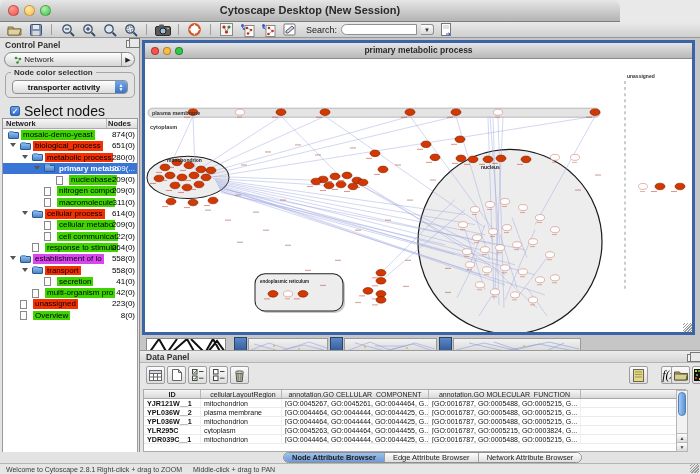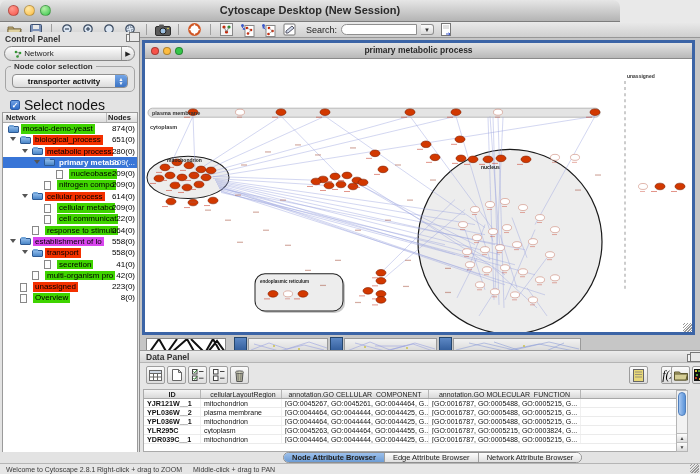--- a/index.html
+++ b/index.html
@@ -22,21 +22,21 @@
     display:flex; align-items:center; padding-left:6px; gap:4px; }
   .tbtn { height:14px; width:17px; display:flex; align-items:center; justify-content:center; }
   .tsep { width:1px; height:11px; background:#9f9f9f; margin:0 3px; }
   .search-label { font-size:9px; color:#222; margin-left:4px; }
   .search-box { width:76px; height:11px; border:1px solid #8f8f8f; border-radius:6px 0 0 6px;
     background:#fff; font-size:8px; padding:0 3px; font-family:"Liberation Sans",sans-serif; }
   .search-drop { width:13px; height:11px; border:1px solid #8f8f8f; border-left:none; border-radius:0 3px 3px 0;
     background:linear-gradient(#fdfdfd,#d9d9d9); font-size:6px; color:#333; text-align:center; line-height:11px; }
 
   
-  .control-panel { position:absolute; left:0; top:32px; width:140px; height:425px;
+  .control-panel { position:absolute; left:0; top:38px; width:140px; height:425px;
     background:#e3e3e3; border-right:1px solid #8f8f8f;padding-left:44px; }
   .cp-header { position:absolute; left:0; top:0; width:100%; height:12px; }
   .cp-title { font-size:8.5px; font-weight:bold; color:#333; padding:2px 0 0 5px; }
   .float-ico { position:absolute; right:4px; top:2px; width:9px; height:8px; border:1px solid #777; background:#f4f4f4; }
   .float-ico:before { content:""; position:absolute; left:2px; top:-3px; width:9px; height:8px; border:1px solid #777; background:#e8e8e8; }
 
   .cp-tabs { position:absolute; left:4px; top:14px; width:131px; height:15px; display:flex;
     border:1px solid #858585; border-radius:8px; background:linear-gradient(#fefefe,#d6d6d6); overflow:hidden; }
   .cp-tab { flex:1; font-size:8px; color:#222; text-align:center; line-height:14px; display:flex; align-items:center; justify-content:center; gap:2px; }
   .cp-tab.sel { background:linear-gradient(#b9d2f2,#7fa9de); font-weight:bold;margin-top:18px; }
@@ -316,20 +316,25 @@
         </div>
         <div class="tree-row">
           <span class="pico" style="left: 53px;"></span>
           <span class="tlab" style="left: 66px; background: rgb(63, 212, 0);">nucleobase-</span>
           <span class="tcount">209(0)</span>
         </div>
         <div class="tree-row">
           <span class="pico" style="left: 41px;"></span>
           <span class="tlab" style="left: 54px; background: rgb(63, 212, 0);">nitrogen compo</span>
           <span class="tcount">209(0)</span>
+        </div>
+        <div class="tree-row">
+          <span class="pico" style="left: 41px;"></span>
+          <span class="tlab" style="left: 54px; background: rgb(63, 212, 0);">macromolecule</span>
+          <span class="tcount">311(0)</span>
         </div>
         <div class="tree-row">
           <span class="tri" style="left: 19px;"></span>
           <span class="fico" style="left: 29px;"></span>
           <span class="tlab" style="left: 42px; background: rgb(244, 48, 0);">cellular process</span>
           <span class="tcount">614(0)</span>
         </div>
         <div class="tree-row">
           <span class="pico" style="left: 41px;"></span>
           <span class="tlab" style="left: 54px; background: rgb(63, 212, 0);">cellular metabo</span>

